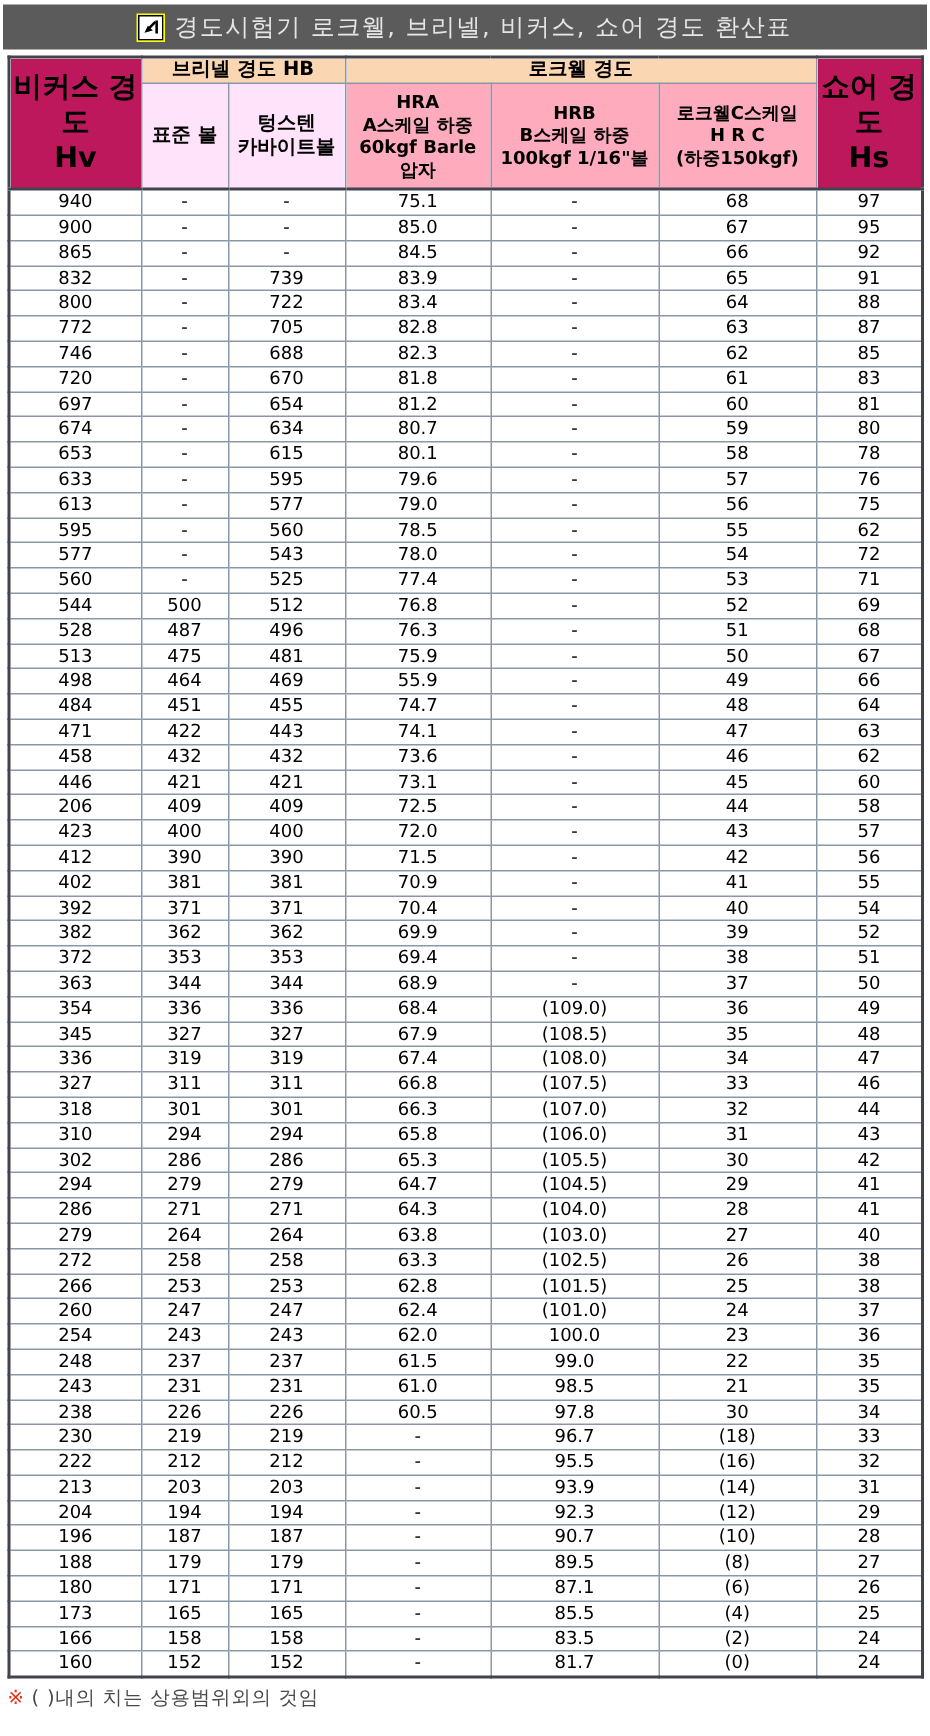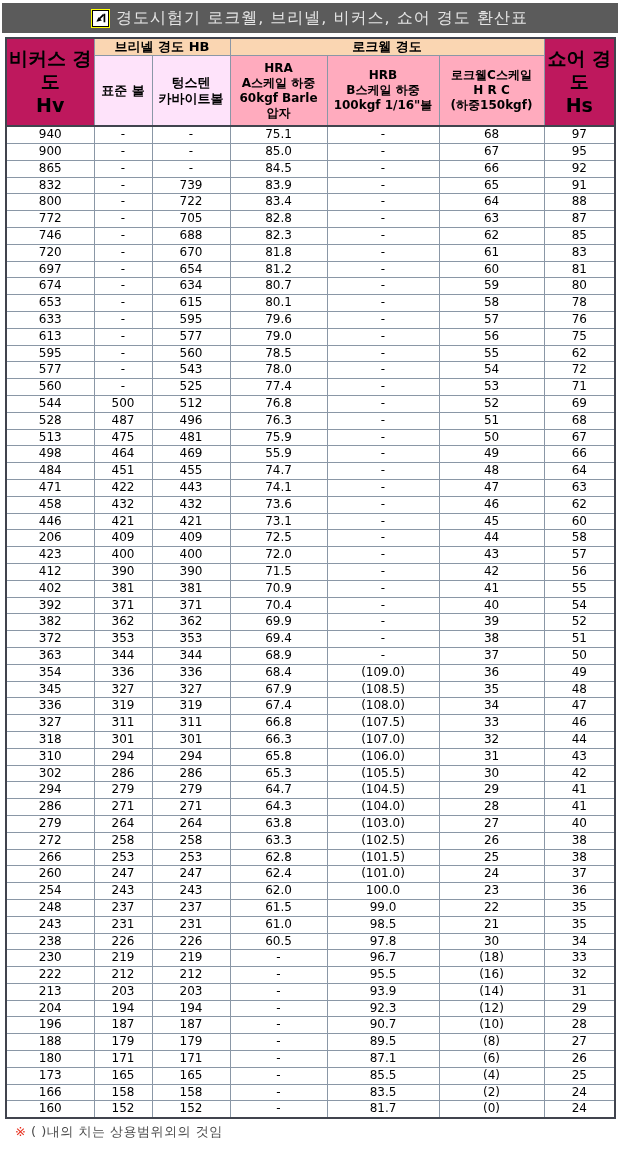--- a/index.html
+++ b/index.html
@@ -59,21 +59,21 @@
   th.subrose { background:#FFABBE; font-size:12px; height:69px; }
   table.conv thead tr:last-child th,
   table.conv thead th[rowspan] { border-bottom:2px solid #41444E; }
   table.conv tbody td {
     background:#ffffff;
     font-size:12px;
     height:15.8px;
     line-height:15.8px;
   }
   .footnote {
-    margin:4px 0 0 15px;
+    margin:4px 0 0 5px;
     font-size:13px;
     color:#4A4A4A;
     letter-spacing:0.5px;
   }
   .footnote .mark { color:#E8301E; }
 </style>
 </head>
 <body>
 
 <div class="title-bar">

